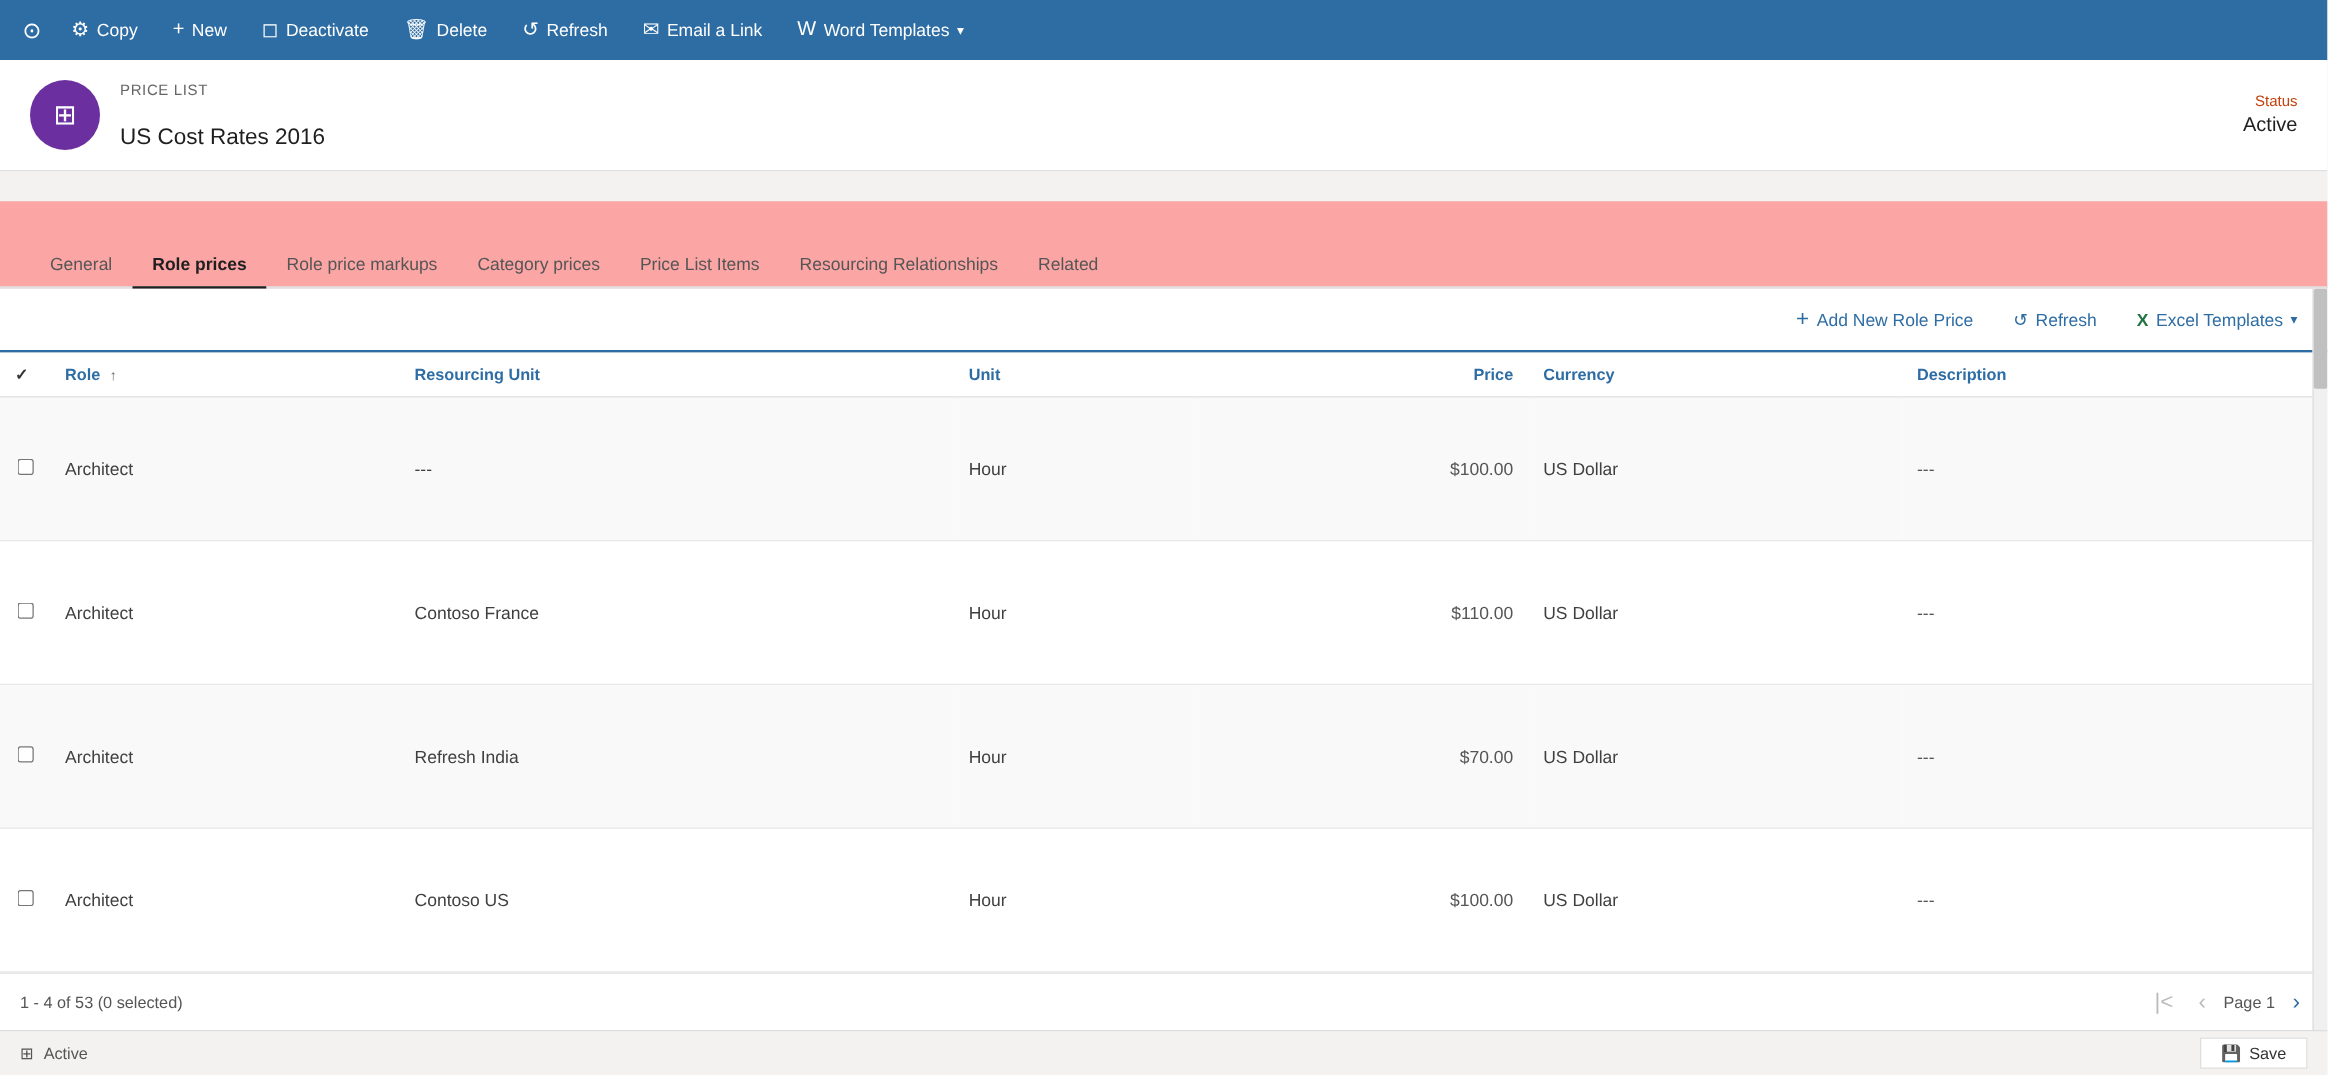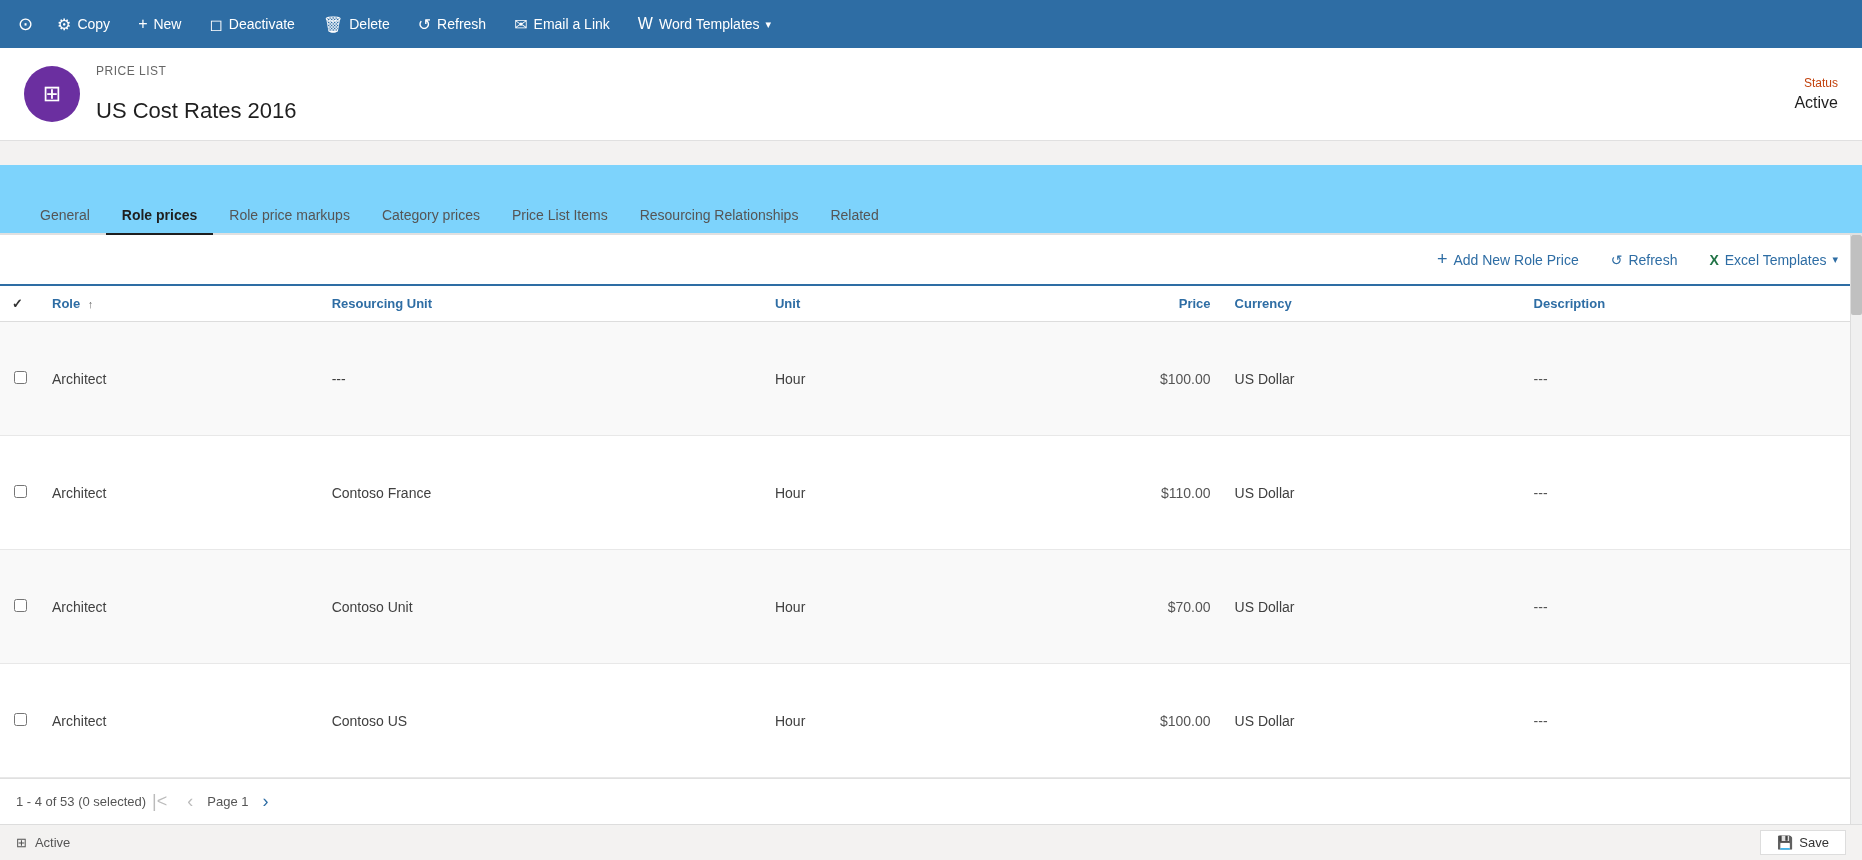--- a/index.html
+++ b/index.html
@@ -54,28 +54,28 @@
       border-radius: 50%;
       display: flex;
       align-items: center;
       justify-content: center;
       color: #fff;
       font-size: 22px;
       flex-shrink: 0;
     }
     .header-info { flex: 1; }
     .header-label { font-size: 12px; color: #666; text-transform: uppercase; letter-spacing: 0.5px; }
-    .header-title { font-size: 22px; font-weight: 400; color: #1f1f1f; margin-top: 20px; }
+    .header-title { font-size: 18px; font-weight: 400; color: #1f1f1f; margin-top: 20px; }
     .status-section { text-align: right; }
     .status-label { font-size: 12px; color: #c2410c; }
     .status-value { font-size: 16px; color: #1f1f1f; margin-top: 4px; }
 
     
     .tabs-bar {
-      background: #7dd3fc;
+      background: #fca5a5;
       display: flex;
       align-items: flex-end;
       border-bottom: 2px solid #e0e0e0;
       padding: 0 24px;
       flex-shrink: 0;
       margin-top: 24px;
     }
     .tab {
       padding: 10px 16px;
       cursor: pointer;
@@ -150,20 +150,21 @@
     }
     .data-table tbody td.link-cell { color: #404040; cursor: pointer; }
     .data-table tbody td.price-cell { text-align: right; }
     .check-col { width: 40px; text-align: center; }
     .check-header { width: 40px; text-align: center; color: #333 !important; }
 
     
     .pagination-bar {
       display: flex;
       align-items: center;
+      justify-content: space-between;
       padding: 10px 16px;
       border-top: 1px solid #e0e0e0;
       font-size: 13px;
       color: #555;
     }
     .pagination-controls { display: flex; align-items: center; gap: 8px; }
     .page-btn {
       cursor: pointer;
       color: #2e6da4;
       font-size: 18px;
@@ -350,21 +351,21 @@
       <td class="link-cell">Hour</td>
       <td class="price-cell">$110.00</td>
       <td class="link-cell">US Dollar</td>
       <td>---</td>
     </tr>
           <tr>
       <td class="check-col">
         <input type="checkbox" style="">
       </td>
       <td class="link-cell">Architect</td>
-      <td class="link-cell">Contoso Unit</td>
+      <td class="link-cell">Refresh India</td>
       <td class="link-cell">Hour</td>
       <td class="price-cell">$70.00</td>
       <td class="link-cell">US Dollar</td>
       <td>---</td>
     </tr>
           <tr>
       <td class="check-col">
         <input type="checkbox" style="">
       </td>
       <td class="link-cell">Architect</td>

